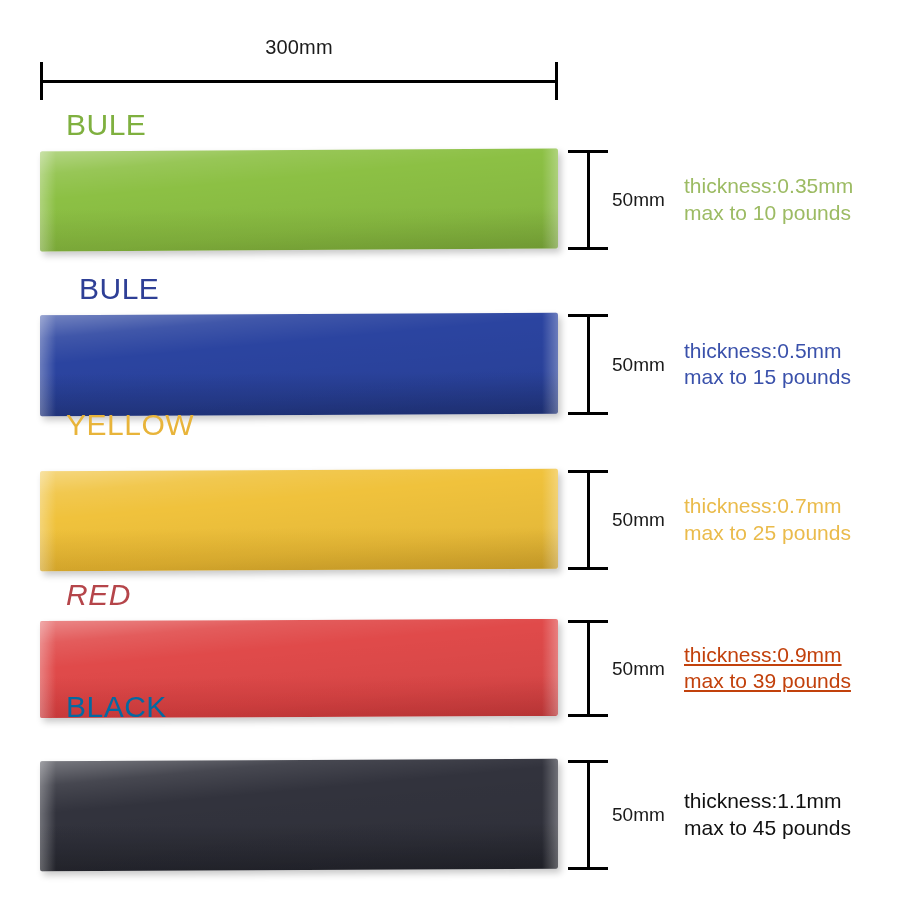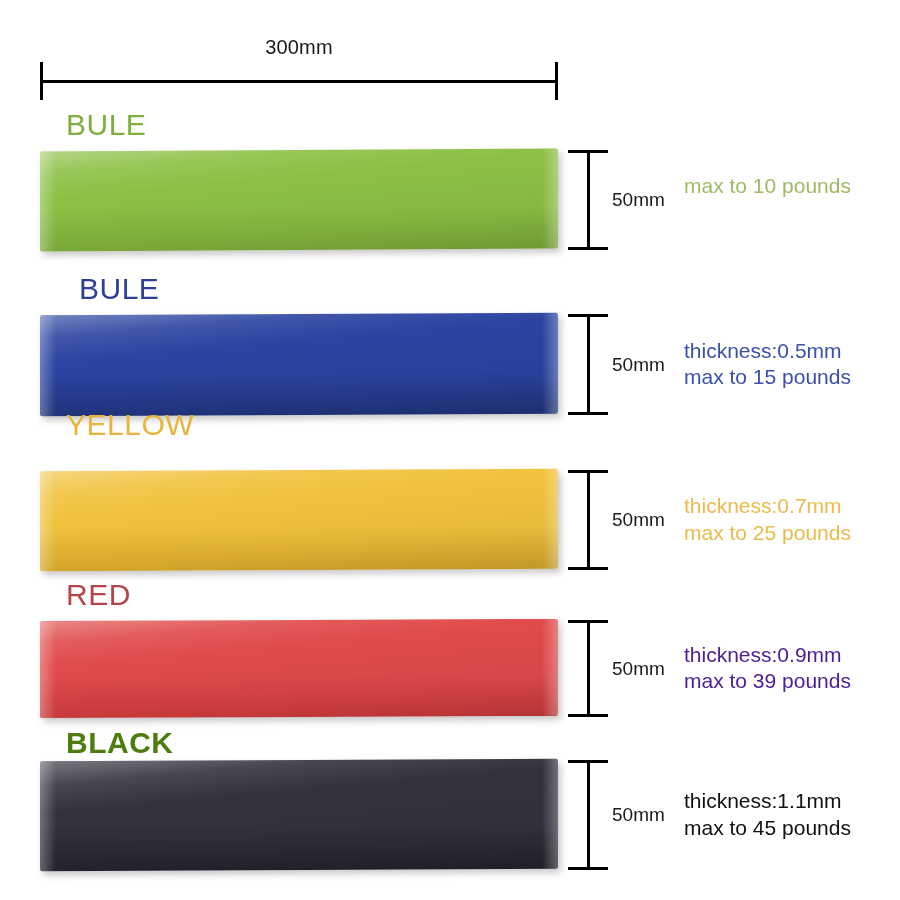--- a/index.html
+++ b/index.html
@@ -98,20 +98,21 @@
             <div class="edgehl r"></div>
           </div>
         </div>
         <div class="dim-side" style="left: 568px; top: 150px; height: 100px;">
           <div class="cap t"></div>
           <div class="stem"></div>
           <div class="cap b"></div>
           <div class="dim-side-label">50mm</div>
         </div>
         <div class="spec" style="top: 173px; color: rgb(156, 187, 99);">
+          <div>thickness:0.35mm</div>
           <div>max to 10 pounds</div>
         </div>
       </div>
       <div class="row" style="top: 0px;">
         <div class="color-name" style="top: 274px; color: rgb(46, 63, 150); margin-left: 13px;">BULE</div>
         <div class="band-wrap" style="top: 314px; height: 101px;">
           <div class="band" style="background: linear-gradient(rgb(43, 68, 160) 0%, rgb(43, 68, 160) 58%, rgb(33, 53, 127) 100%); transform: skewY(-0.3deg);">
             <div class="sheen"></div>
             <div class="edgehl l"></div>
             <div class="edgehl r"></div>
@@ -142,41 +143,41 @@
           <div class="stem"></div>
           <div class="cap b"></div>
           <div class="dim-side-label">50mm</div>
         </div>
         <div class="spec" style="top: 493px; color: rgb(234, 187, 75);">
           <div>thickness:0.7mm</div>
           <div>max to 25 pounds</div>
         </div>
       </div>
       <div class="row" style="top: 0px;">
-        <div class="color-name" style="top: 580px; color: rgb(181, 69, 74);">RED</div>
+        <div class="color-name" style="top: 580px; color: rgb(181, 69, 74); font-style: italic;">RED</div>
         <div class="band-wrap" style="top: 620px; height: 97px;">
           <div class="band" style="background: linear-gradient(rgb(224, 74, 74) 0%, rgb(224, 74, 74) 58%, rgb(207, 59, 60) 100%); transform: skewY(-0.25deg);">
             <div class="sheen"></div>
             <div class="edgehl l"></div>
             <div class="edgehl r"></div>
           </div>
         </div>
         <div class="dim-side" style="left: 568px; top: 620px; height: 97px;">
           <div class="cap t"></div>
           <div class="stem"></div>
           <div class="cap b"></div>
           <div class="dim-side-label">50mm</div>
         </div>
-        <div class="spec" style="top: 641.5px; color: #4c1d95;">
+        <div class="spec" style="top: 641.5px; color: #c2410c; text-decoration: underline;">
           <div>thickness:0.9mm</div>
           <div>max to 39 pounds</div>
         </div>
       </div>
       <div class="row" style="top: 0px;">
-        <div class="color-name" style="top: 728px; color: #4d7c0f; font-weight: bold;">BLACK</div>
+        <div class="color-name" style="top: 692px; color: #0369a1;">BLACK</div>
         <div class="band-wrap" style="top: 760px; height: 110px;">
           <div class="band" style="background: linear-gradient(rgb(50, 51, 61) 0%, rgb(50, 51, 61) 58%, rgb(35, 36, 44) 100%); transform: skewY(-0.3deg);">
             <div class="sheen"></div>
             <div class="edgehl l"></div>
             <div class="edgehl r"></div>
           </div>
         </div>
         <div class="dim-side" style="left: 568px; top: 760px; height: 110px;">
           <div class="cap t"></div>
           <div class="stem"></div>

